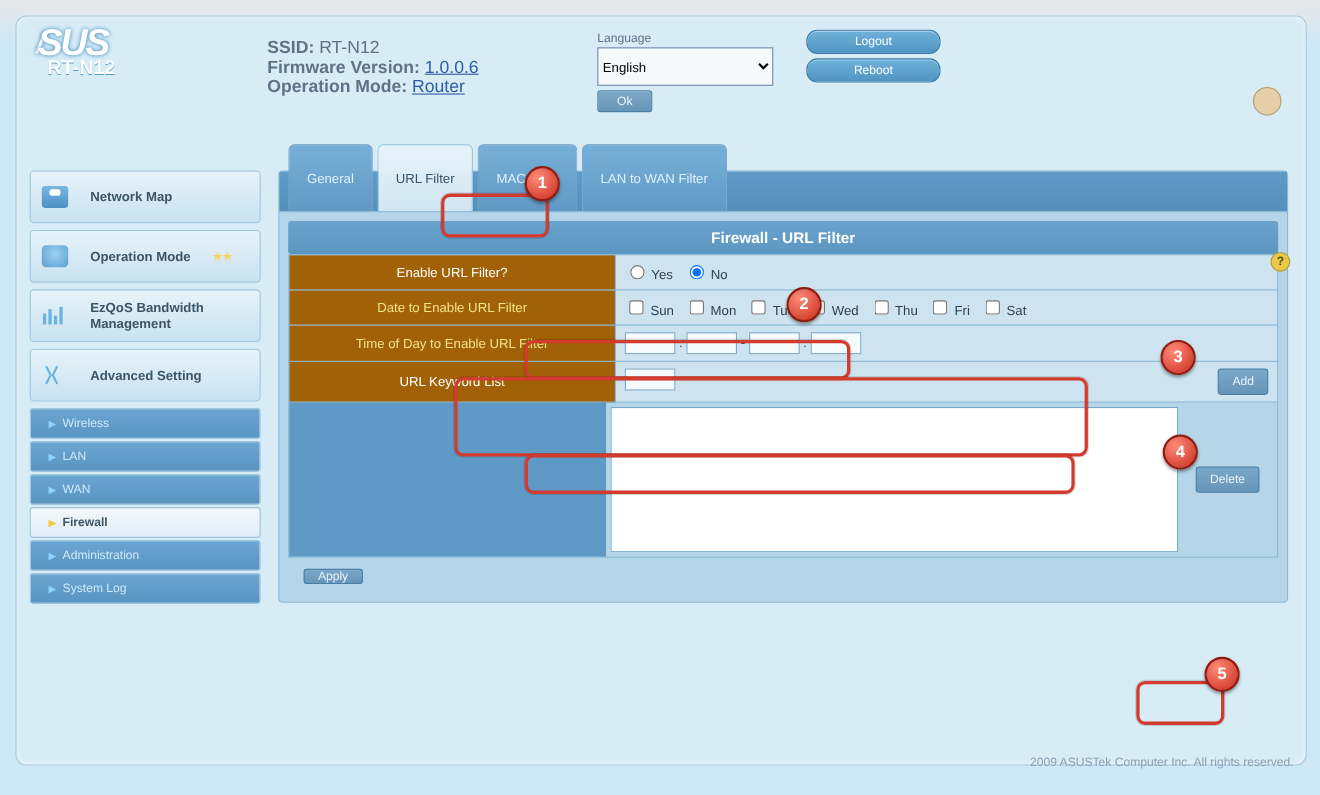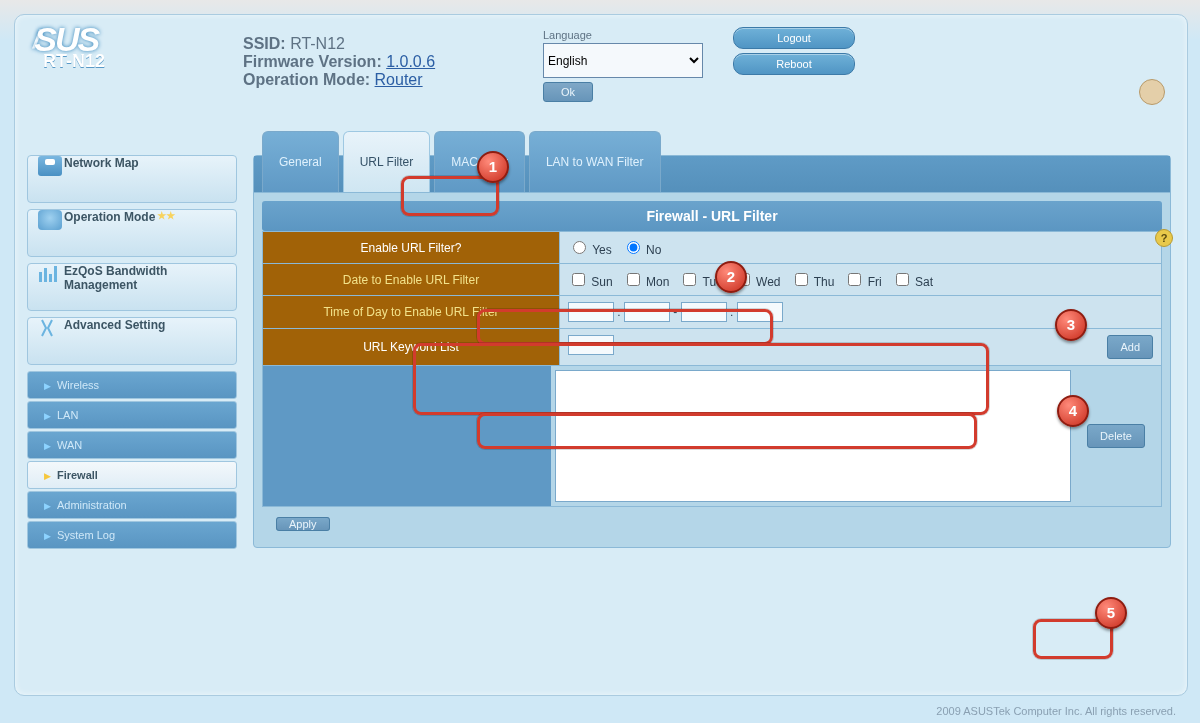--- a/index.html
+++ b/index.html
@@ -15,21 +15,21 @@
 .ssid-col a{color:#2b5ea4;text-decoration:underline}
 .lang-col{flex:0 0 190px;padding-top:8px}
 .lang-col .lbl{color:#5e7284;font-size:11px;display:block;margin-bottom:2px}
 .lang-select{width:160px;height:35px;border:1px solid #6688aa;font-size:12px;background:#f5f9fc}
 .btn-col{flex:0 0 150px;padding-top:6px}
 .pill{display:block;width:120px;height:20px;line-height:20px;text-align:center;border-radius:10px;color:#fff;font-size:11px;margin-bottom:4px;cursor:pointer;background:linear-gradient(#6fb1d8,#5095c4);border:1px solid #3c7aa8;box-shadow:inset 0 1px 0 rgba(255,255,255,.4)}
 .ok-btn{width:48px;height:18px;line-height:18px;background:linear-gradient(#7fa8c7,#6795b9);border:1px solid #4a7fa5;border-radius:3px;color:#e9f4fb;font-size:11px;text-align:center;margin-top:4px;cursor:pointer}
 .clock-icon{width:24px;height:24px;position:absolute;right:22px;top:64px;border-radius:50%;background:#e4cfa9;border:1px solid #b89a6a}
 
 .sidebar{position:absolute;left:12px;top:140px;width:210px}
-.nav-big{height:46px;display:flex;gap:2px;padding:0 10px;margin-bottom:6px;border-radius:4px;border:1px solid #9fc6df;background:linear-gradient(#e7f3fa,#c9e2f0);color:#3c5564;font-weight:bold;font-size:12px;cursor:pointer}
+.nav-big{height:46px;display:flex;align-items:center;gap:20px;padding:0 10px;margin-bottom:6px;border-radius:4px;border:1px solid #9fc6df;background:linear-gradient(#e7f3fa,#c9e2f0);color:#3c5564;font-weight:bold;font-size:12px;cursor:pointer}
 .nav-icon{width:24px;height:20px;display:inline-block}
 .nav-icon.net{background:linear-gradient(#7ab7e0,#4a90c3);border-radius:3px;position:relative}
 .nav-icon.net::after{content:"";width:10px;height:6px;background:#fff;position:absolute;top:3px;left:7px;border-radius:2px}
 .nav-icon.mode{background:radial-gradient(circle at 50% 40%,#9fd1f0,#5a9fd0);border-radius:4px}
 .nav-icon.qos svg,.nav-icon.adv svg{width:24px;height:20px}
 .star{color:#f8d35e;float:right;font-size:10px}
 .ezqos{line-height:14px}
 .sub-list{margin-top:2px}
 .sub-item{height:26px;line-height:26px;padding-left:16px;border:1px solid #9fc6df;border-radius:3px;margin-bottom:2px;color:#cfe8f8;font-size:11px;cursor:pointer;background:linear-gradient(#6aa6d0,#5995c2)}
 .sub-item .arr{color:#8dd3ff;margin-right:6px;font-size:9px}
@@ -54,21 +54,21 @@
 .add-btn{float:right}
 .keywords-row td{padding:0}
 .kw-box{display:flex}
 .kw-pad{width:288px;background:#5f99c5}
 .kw-list{flex:1;height:130px;background:#fff;border:1px solid #7aa9cb;margin:4px 0 4px 4px}
 .kw-side{width:90px;display:flex;align-items:center;justify-content:center}
 .apply-row{text-align:left;padding:6px 22px}
 
 .call{position:absolute;border:3px solid #d23b2d;border-radius:8px;pointer-events:none;box-shadow:0 0 0 1px rgba(0,0,0,.15)}
 .badge{position:absolute;width:28px;height:28px;border-radius:50%;background:radial-gradient(circle at 35% 30%,#ff8a7a,#c82c1c);border:2px solid #8e1c10;color:#fff;font-weight:bold;font-size:15px;text-align:center;line-height:28px;box-shadow:0 2px 3px rgba(0,0,0,.4);pointer-events:none}
-.footer{position:absolute;bottom:6px;right:24px;font-size:11px;color:#8aa0b2}
+.footer{position:absolute;bottom:24px;right:24px;font-size:11px;color:#8aa0b2}
 .help{position:absolute;right:14px;top:214px;width:16px;height:16px;border-radius:50%;background:#e9c94a;color:#5a4a10;font-size:11px;font-weight:bold;text-align:center;line-height:16px;border:1px solid #b89a30}
 </style>
 </head>
 <body>
 
 <div class="screen">
   <div class="frame">
 
     <div class="header">
       <div class="logo-col">

